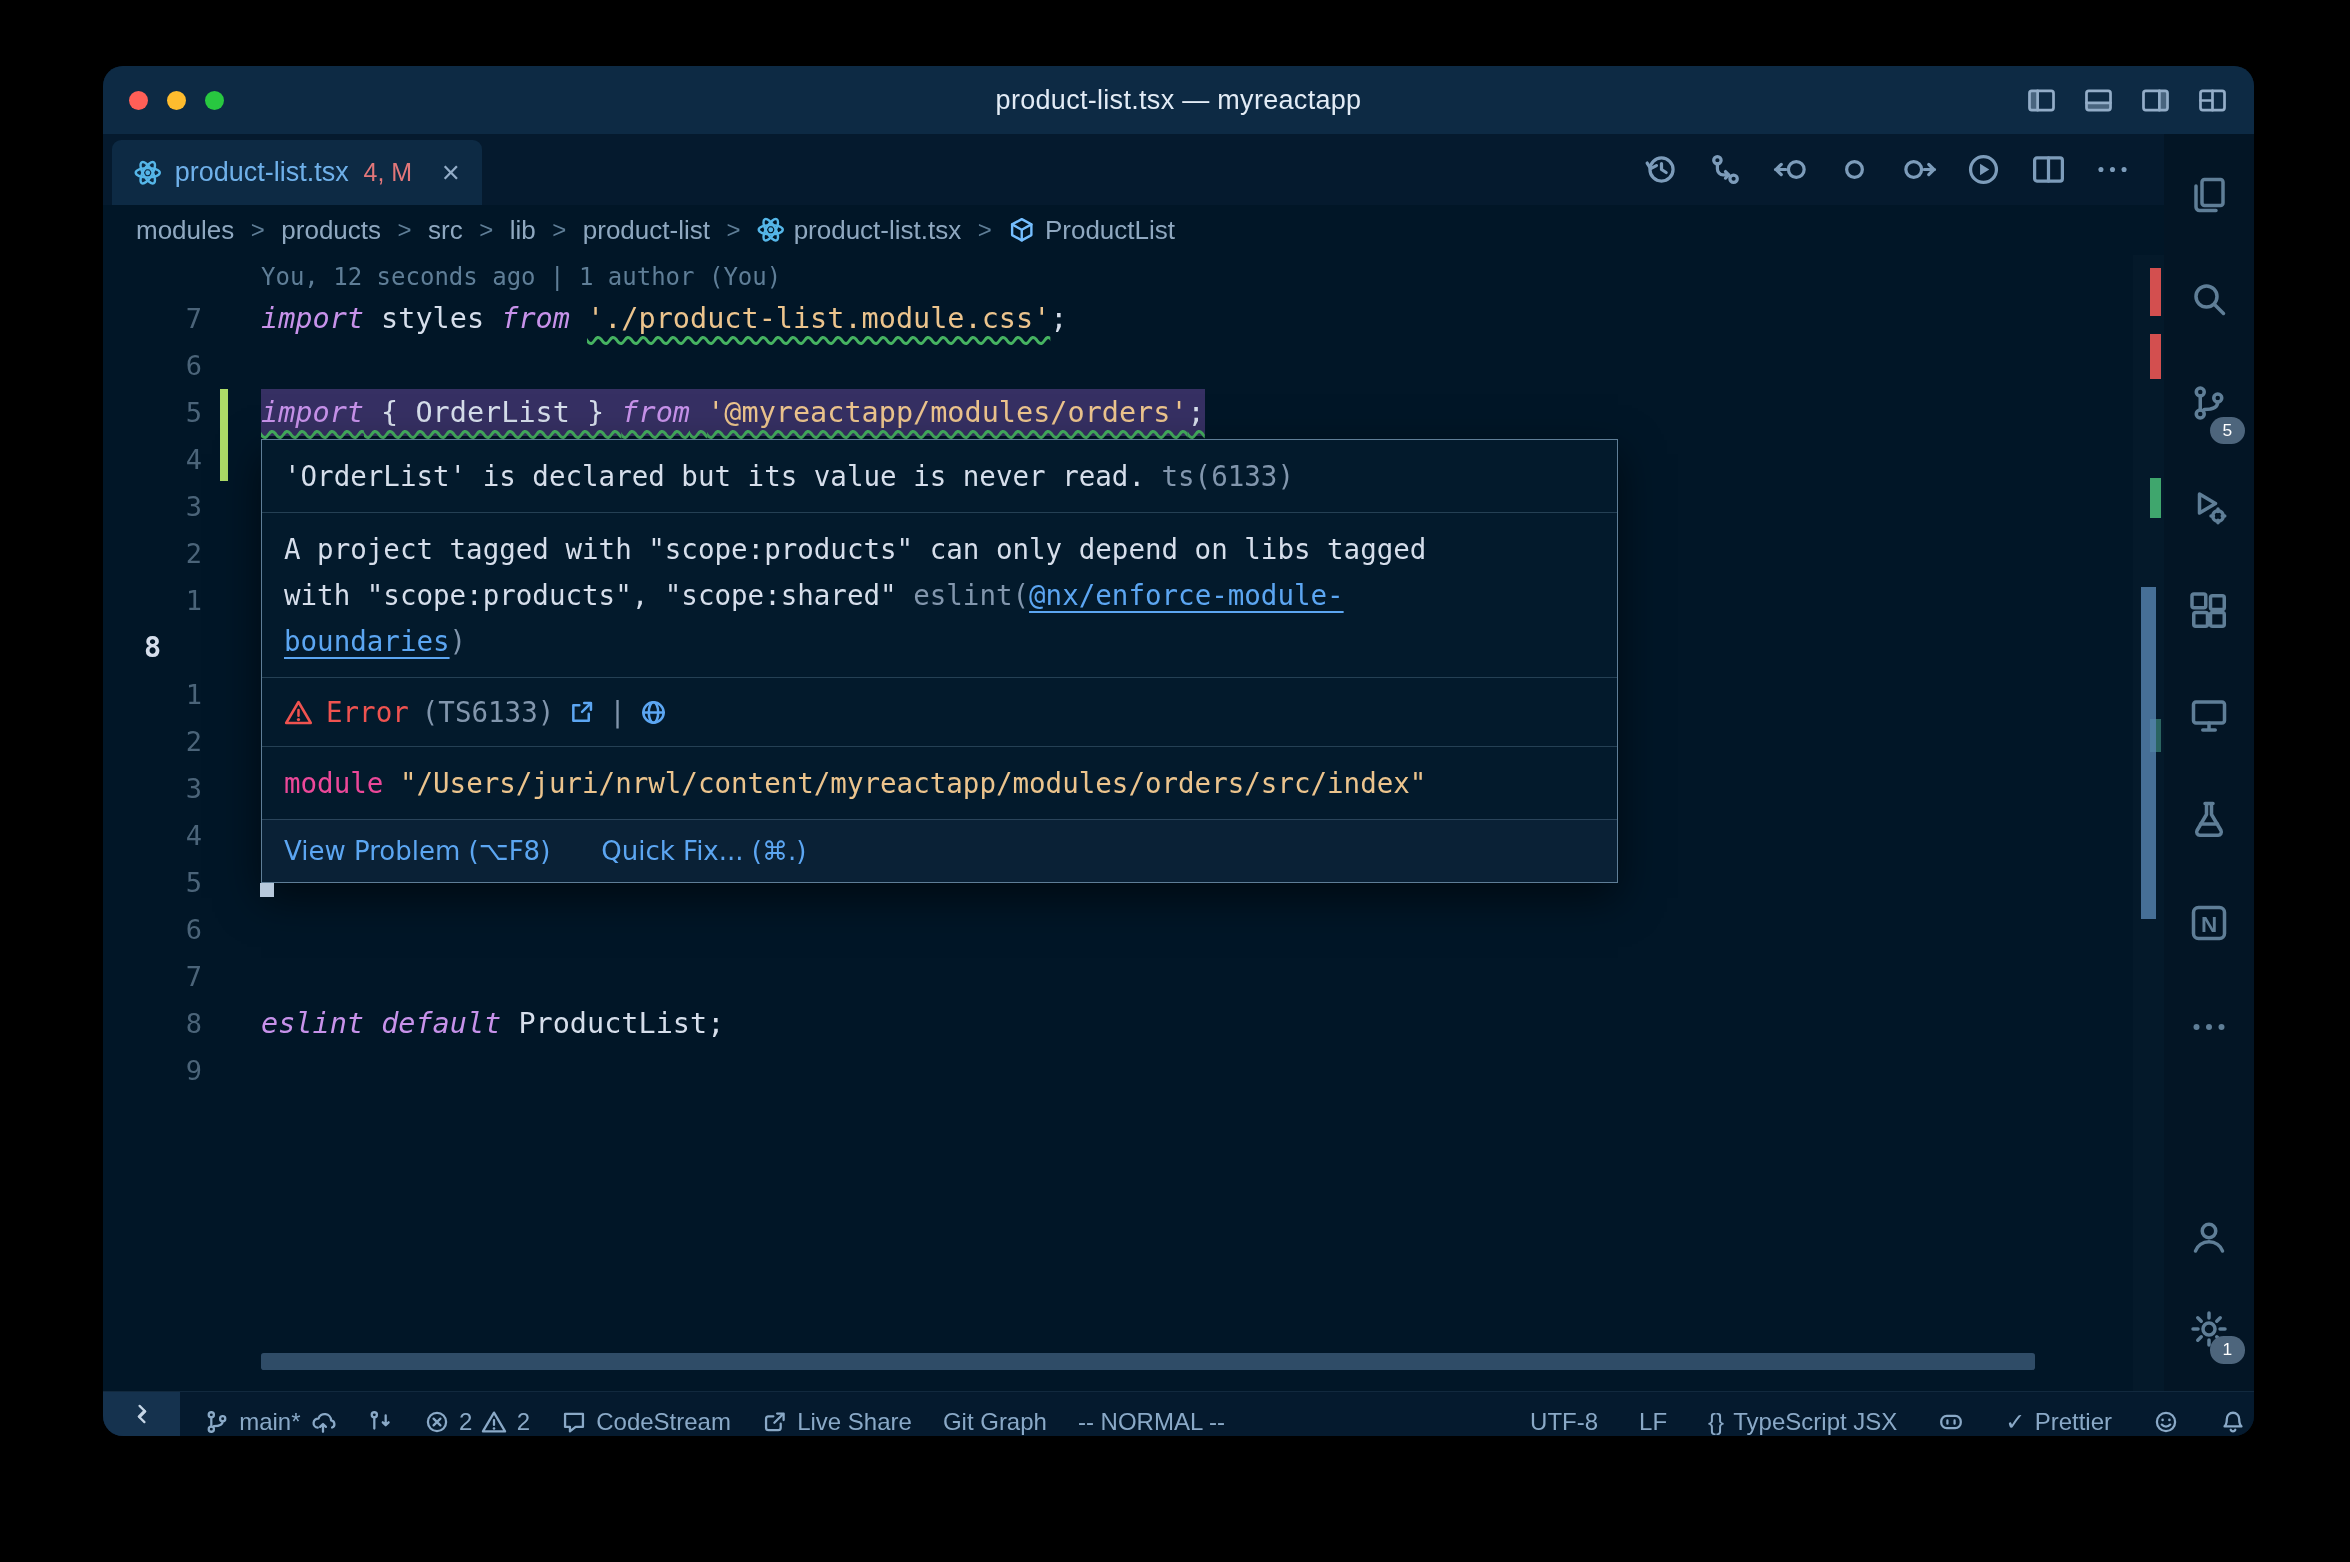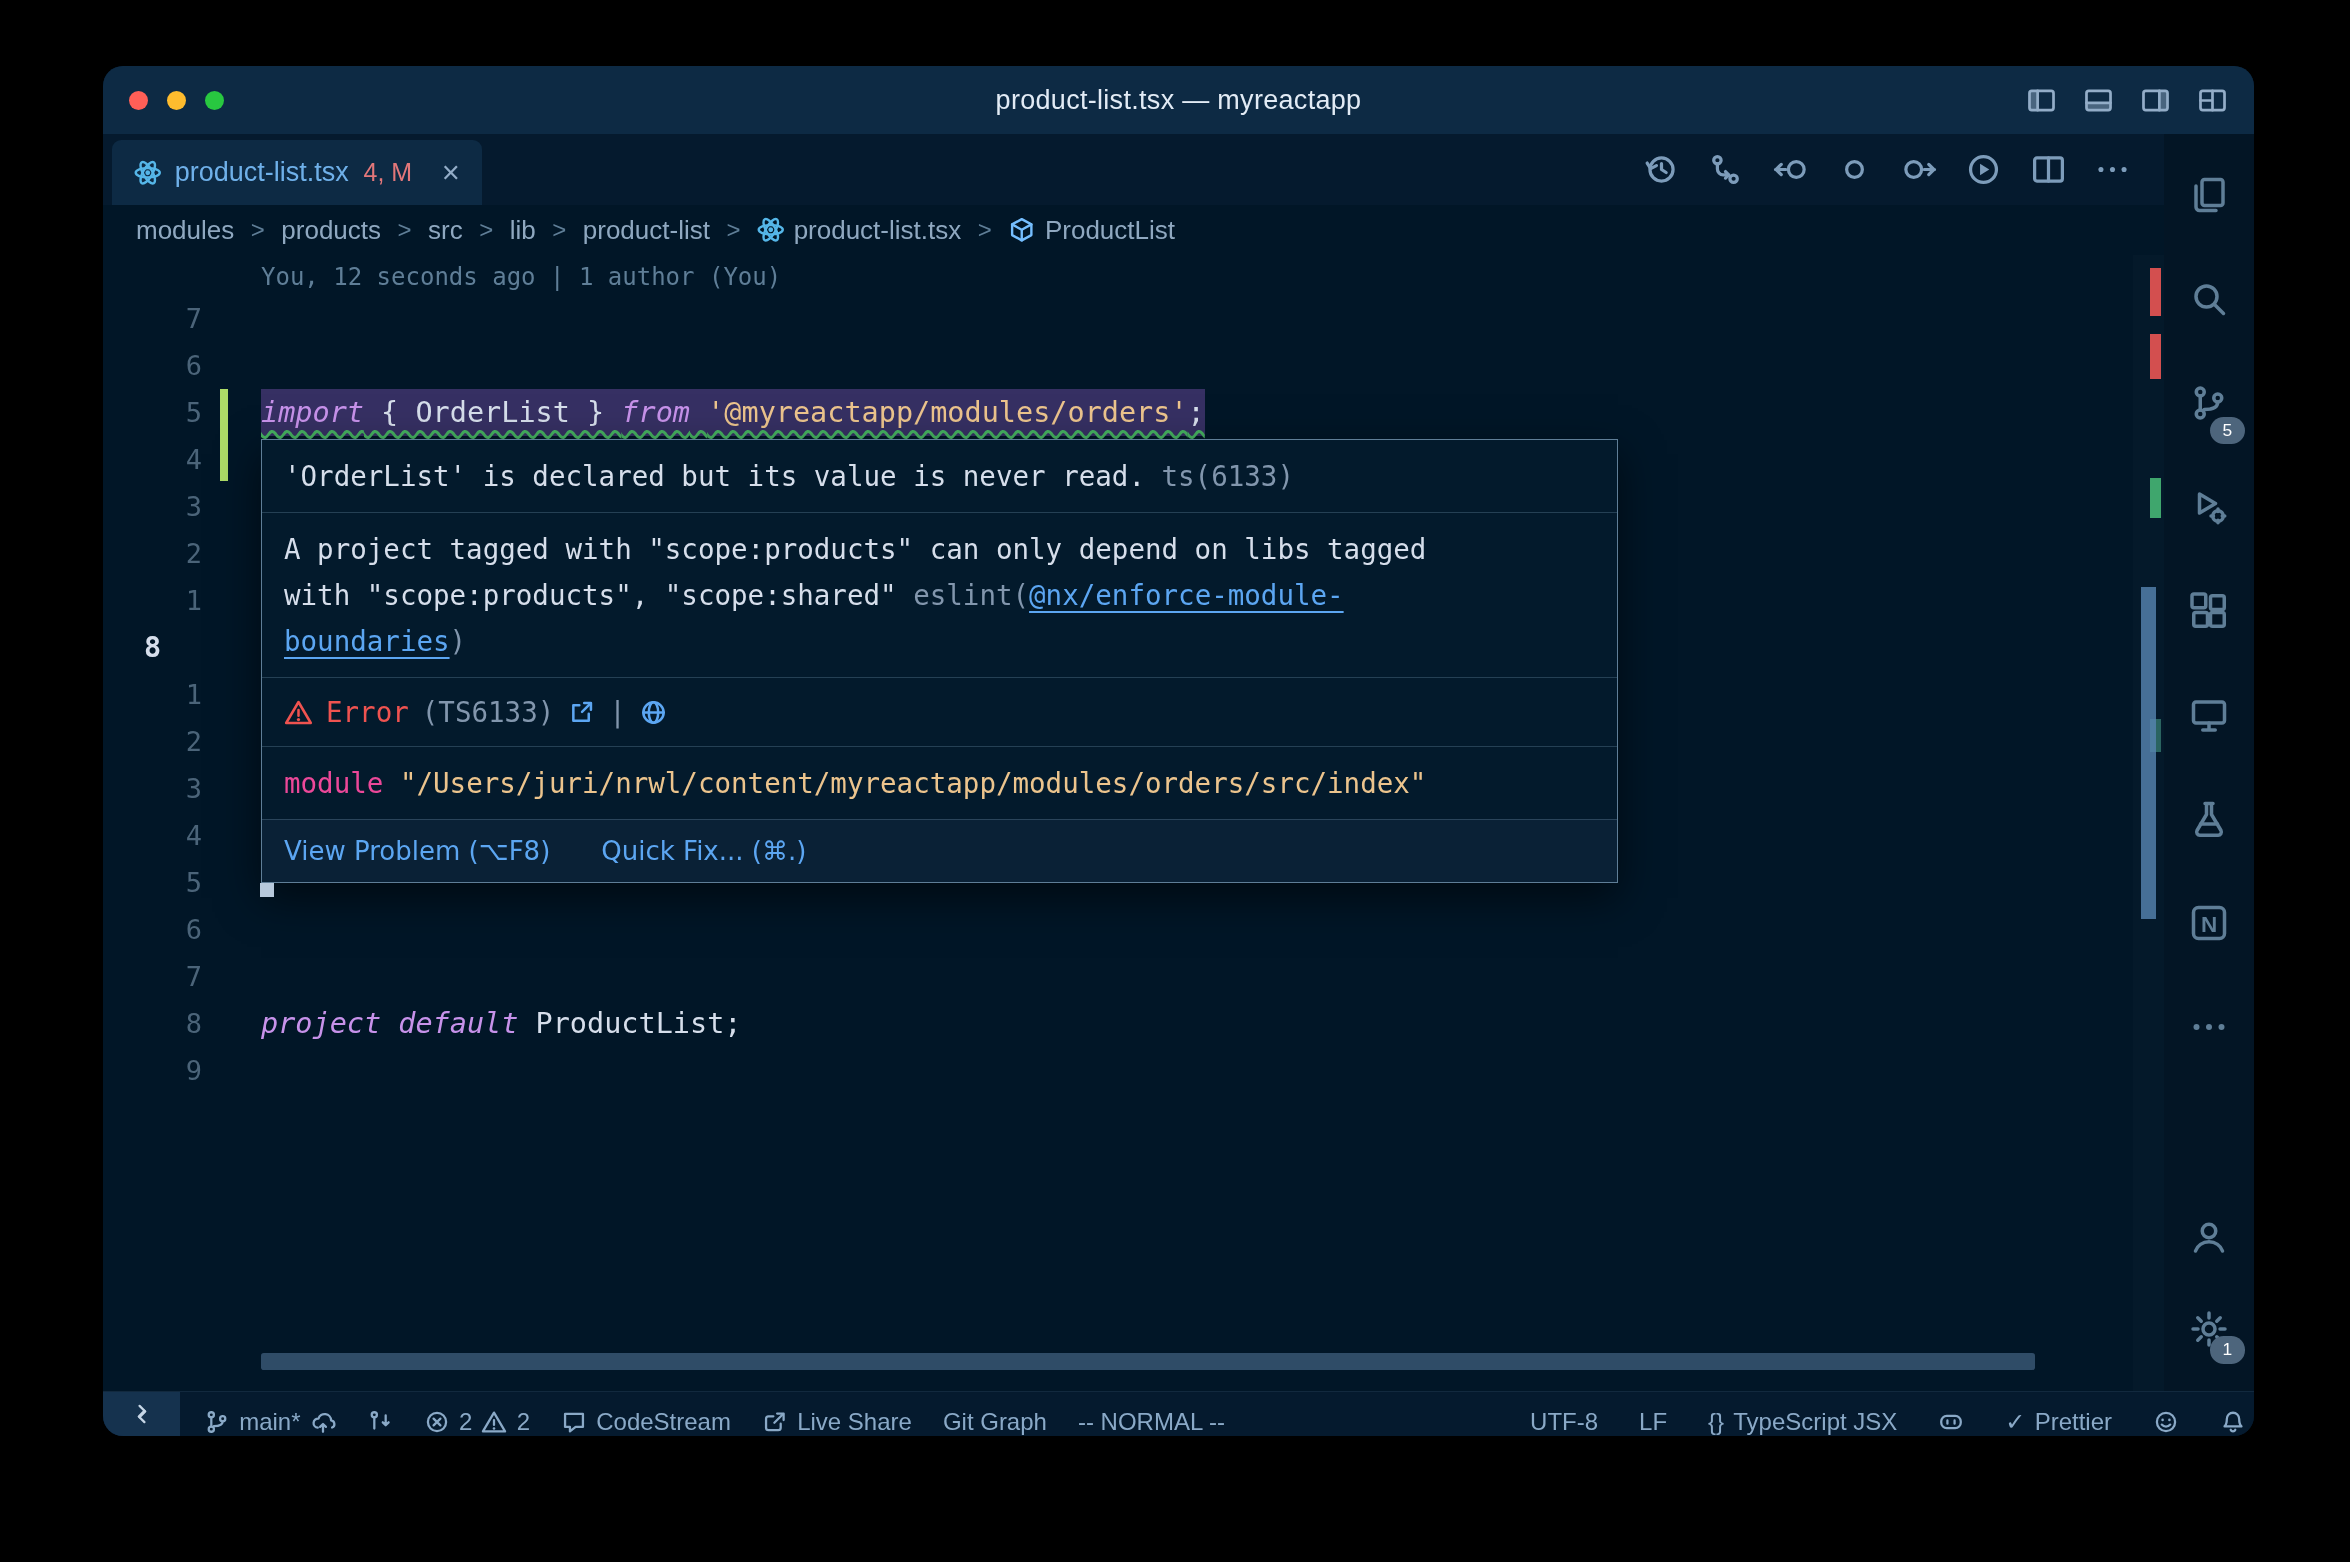--- a/index.html
+++ b/index.html
@@ -224,36 +224,36 @@
               <path d="M8 1.8 13.6 4.9v6.2L8 14.2 2.4 11.1V4.9Z"></path>
               <path d="M2.4 4.9 8 8l5.6-3.1M8 8v6.2"></path>
             </svg>
           <span>ProductList</span>
         </span>
       </div>
 
       <div class="editor">
         <div class="blame-row">You, 12 seconds ago | 1 author (You)</div>
         <div class="code">
-            <div class="row"><div class="gutter">7</div></div>
+            <div class="row"><div class="gutter">7</div><div class="codecell"><span class="c-kw">import</span><span class="c-pl"> styles </span><span class="c-kw">from</span><span class="c-pl"> </span><span class="c-str wavy">'./product-list.module.css'</span><span class="c-pl">;</span></div></div>
             <div class="row"><div class="gutter">6</div><div class="codecell"></div></div>
             <div class="row"><div class="gutter">5</div><div class="codecell sel wavy"><span class="c-kw">import</span><span class="c-pl"> { OrderList } </span><span class="c-kw">from</span><span class="c-pl"> </span><span class="c-str">'@myreactapp/modules/orders'</span><span class="c-pl">;</span></div></div>
             <div class="row"><div class="gutter">4</div><div class="codecell"></div></div>
             <div class="row"><div class="gutter">3</div><div class="codecell"></div></div>
             <div class="row"><div class="gutter">2</div><div class="codecell"></div></div>
             <div class="row"><div class="gutter">1</div><div class="codecell"></div></div>
             <div class="row"><div class="gutter cur">8</div><div class="codecell"></div></div>
             <div class="row"><div class="gutter">1</div><div class="codecell"></div></div>
             <div class="row"><div class="gutter">2</div><div class="codecell"></div></div>
             <div class="row"><div class="gutter">3</div><div class="codecell"></div></div>
             <div class="row"><div class="gutter">4</div><div class="codecell"></div></div>
             <div class="row"><div class="gutter">5</div><div class="codecell"></div></div>
             <div class="row"><div class="gutter">6</div><div class="codecell"></div></div>
             <div class="row"><div class="gutter">7</div><div class="codecell"></div></div>
-            <div class="row"><div class="gutter">8</div><div class="codecell"><span class="c-kw">project</span><span class="c-pl"> </span><span class="c-kw">default</span><span class="c-pl"> ProductList;</span></div></div>
+            <div class="row"><div class="gutter">8</div><div class="codecell"><span class="c-kw">eslint</span><span class="c-pl"> </span><span class="c-kw">default</span><span class="c-pl"> ProductList;</span></div></div>
             <div class="row"><div class="gutter">9</div><div class="codecell"></div></div>
           </div>
         <div class="git-added-bar"></div>
 
         <div class="hover">
           <div class="hsec">
             <div class="hline"><span class="c-pl">'OrderList' is declared but its value is never read.</span><span class="c-dim"> ts(6133)</span></div>
           </div>
           <div class="hsec">
               <div class="hline"><span class="c-pl">A project tagged with "scope:products" can only depend on libs tagged</span></div>

